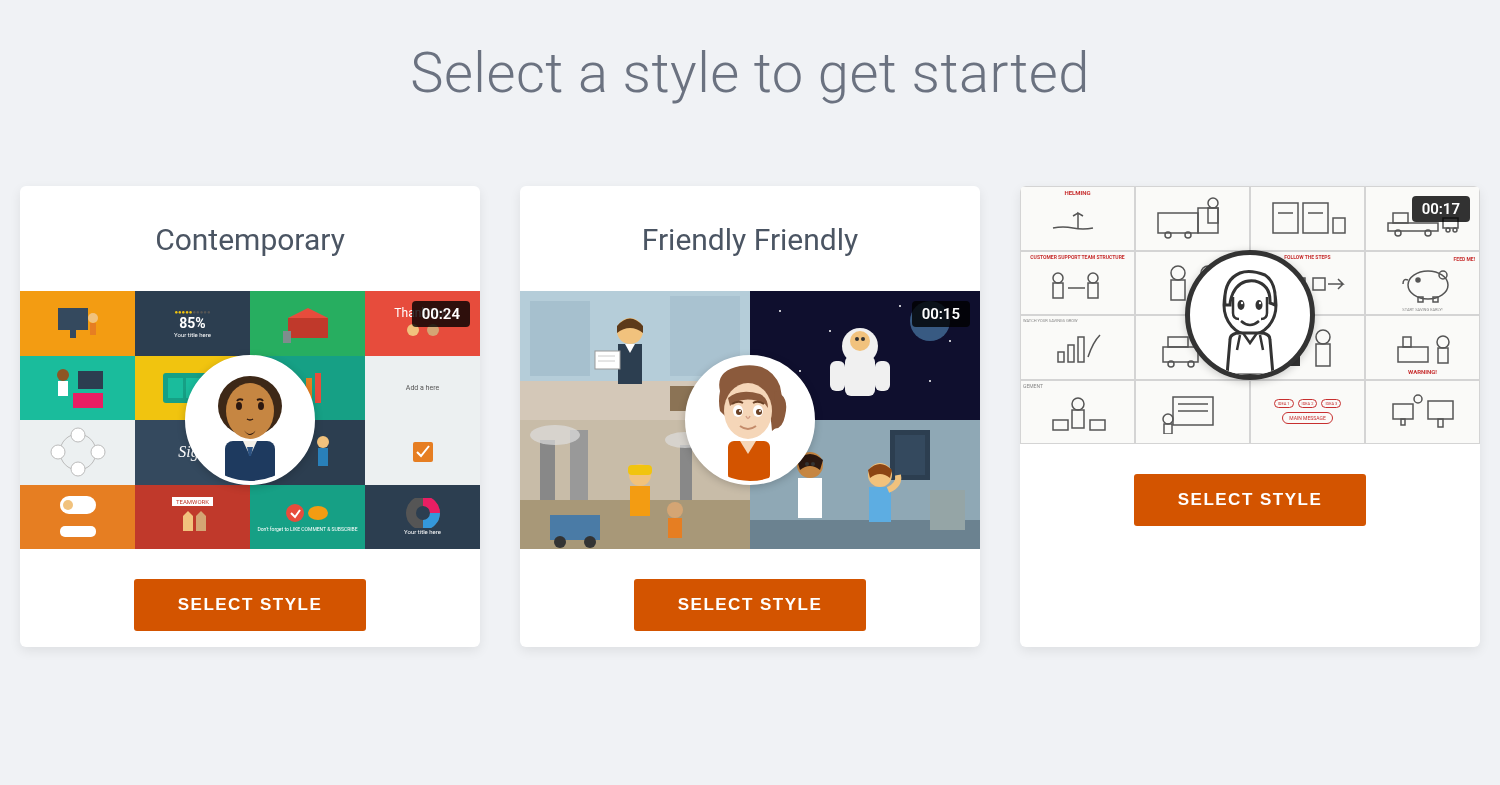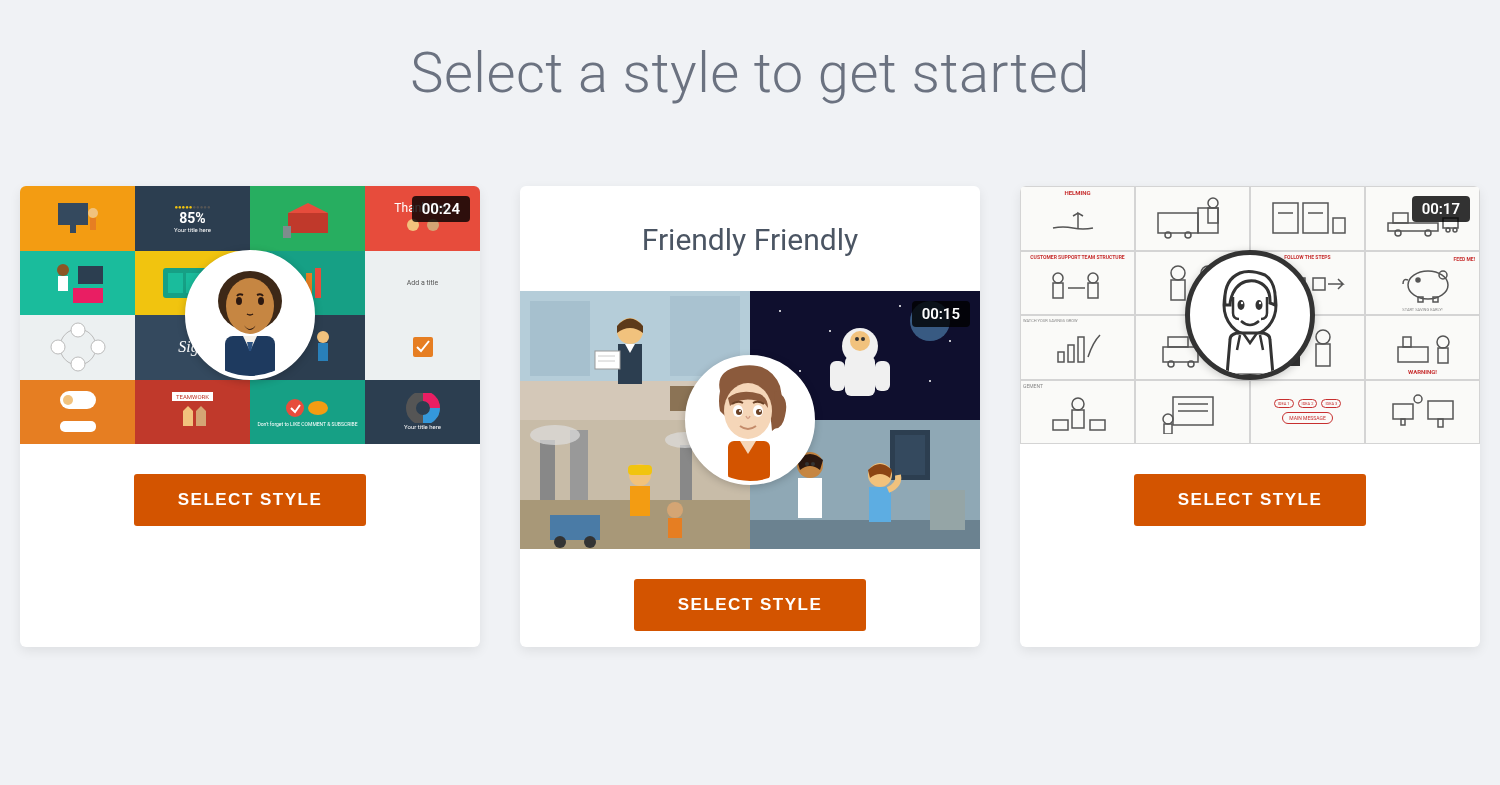--- a/index.html
+++ b/index.html
@@ -156,20 +156,21 @@
     }
   </style>
 </head>
 <body>
 
 <h1 class="page-title">Select a style to get started</h1>
 
 <div class="cards-container">
 
   <div class="style-card">
+    <div class="card-title">Contemporary</div>
     <div class="preview-area">
       <div class="duration-badge">00:24</div>
       <div class="contemporary-grid">
         <div class="tile" style="background:#f39c12;">
           <svg width="60" height="50" viewBox="0 0 60 50">
               <rect x="10" y="10" width="30" height="22" fill="#34495e"></rect>
               <rect x="22" y="32" width="6" height="8" fill="#34495e"></rect>
               <circle cx="45" cy="20" r="5" fill="#f1c27d"></circle>
               <rect x="42" y="25" width="6" height="12" fill="#e67e22"></rect>
             </svg>
@@ -213,21 +214,21 @@
         </div>
         <div class="tile" style="background:#16a085;">
           <svg width="50" height="40" viewBox="0 0 50 40">
               <rect x="5" y="25" width="6" height="10" fill="#2ecc71"></rect>
               <rect x="14" y="18" width="6" height="17" fill="#3498db"></rect>
               <rect x="23" y="10" width="6" height="25" fill="#e67e22"></rect>
               <rect x="32" y="5" width="6" height="30" fill="#e74c3c"></rect>
             </svg>
         </div>
         <div class="tile" style="background:#ecf0f1; color:#555;">
-          <div style="font-size:7px;">Add a title</div>
+          <div style="font-size:7px;">Add a here</div>
         </div>
         <div class="tile" style="background:#ecf0f1; color:#555;">
           <svg width="70" height="50" viewBox="0 0 70 50">
               <circle cx="35" cy="25" r="18" fill="none" stroke="#bbb" stroke-width="1"></circle>
               <circle cx="15" cy="25" r="7" fill="#fff" stroke="#bbb"></circle>
               <circle cx="55" cy="25" r="7" fill="#fff" stroke="#bbb"></circle>
               <circle cx="35" cy="8" r="7" fill="#fff" stroke="#bbb"></circle>
               <circle cx="35" cy="42" r="7" fill="#fff" stroke="#bbb"></circle>
             </svg>
         </div>

